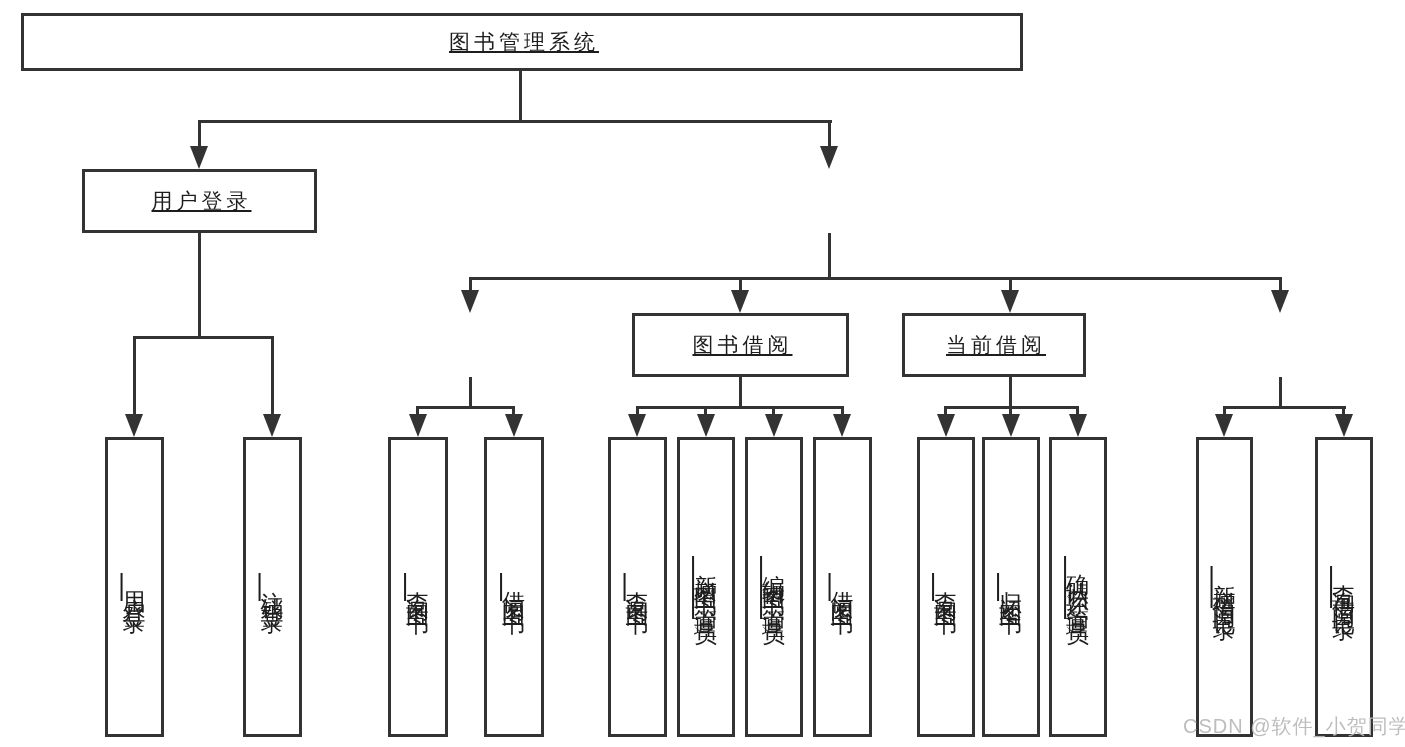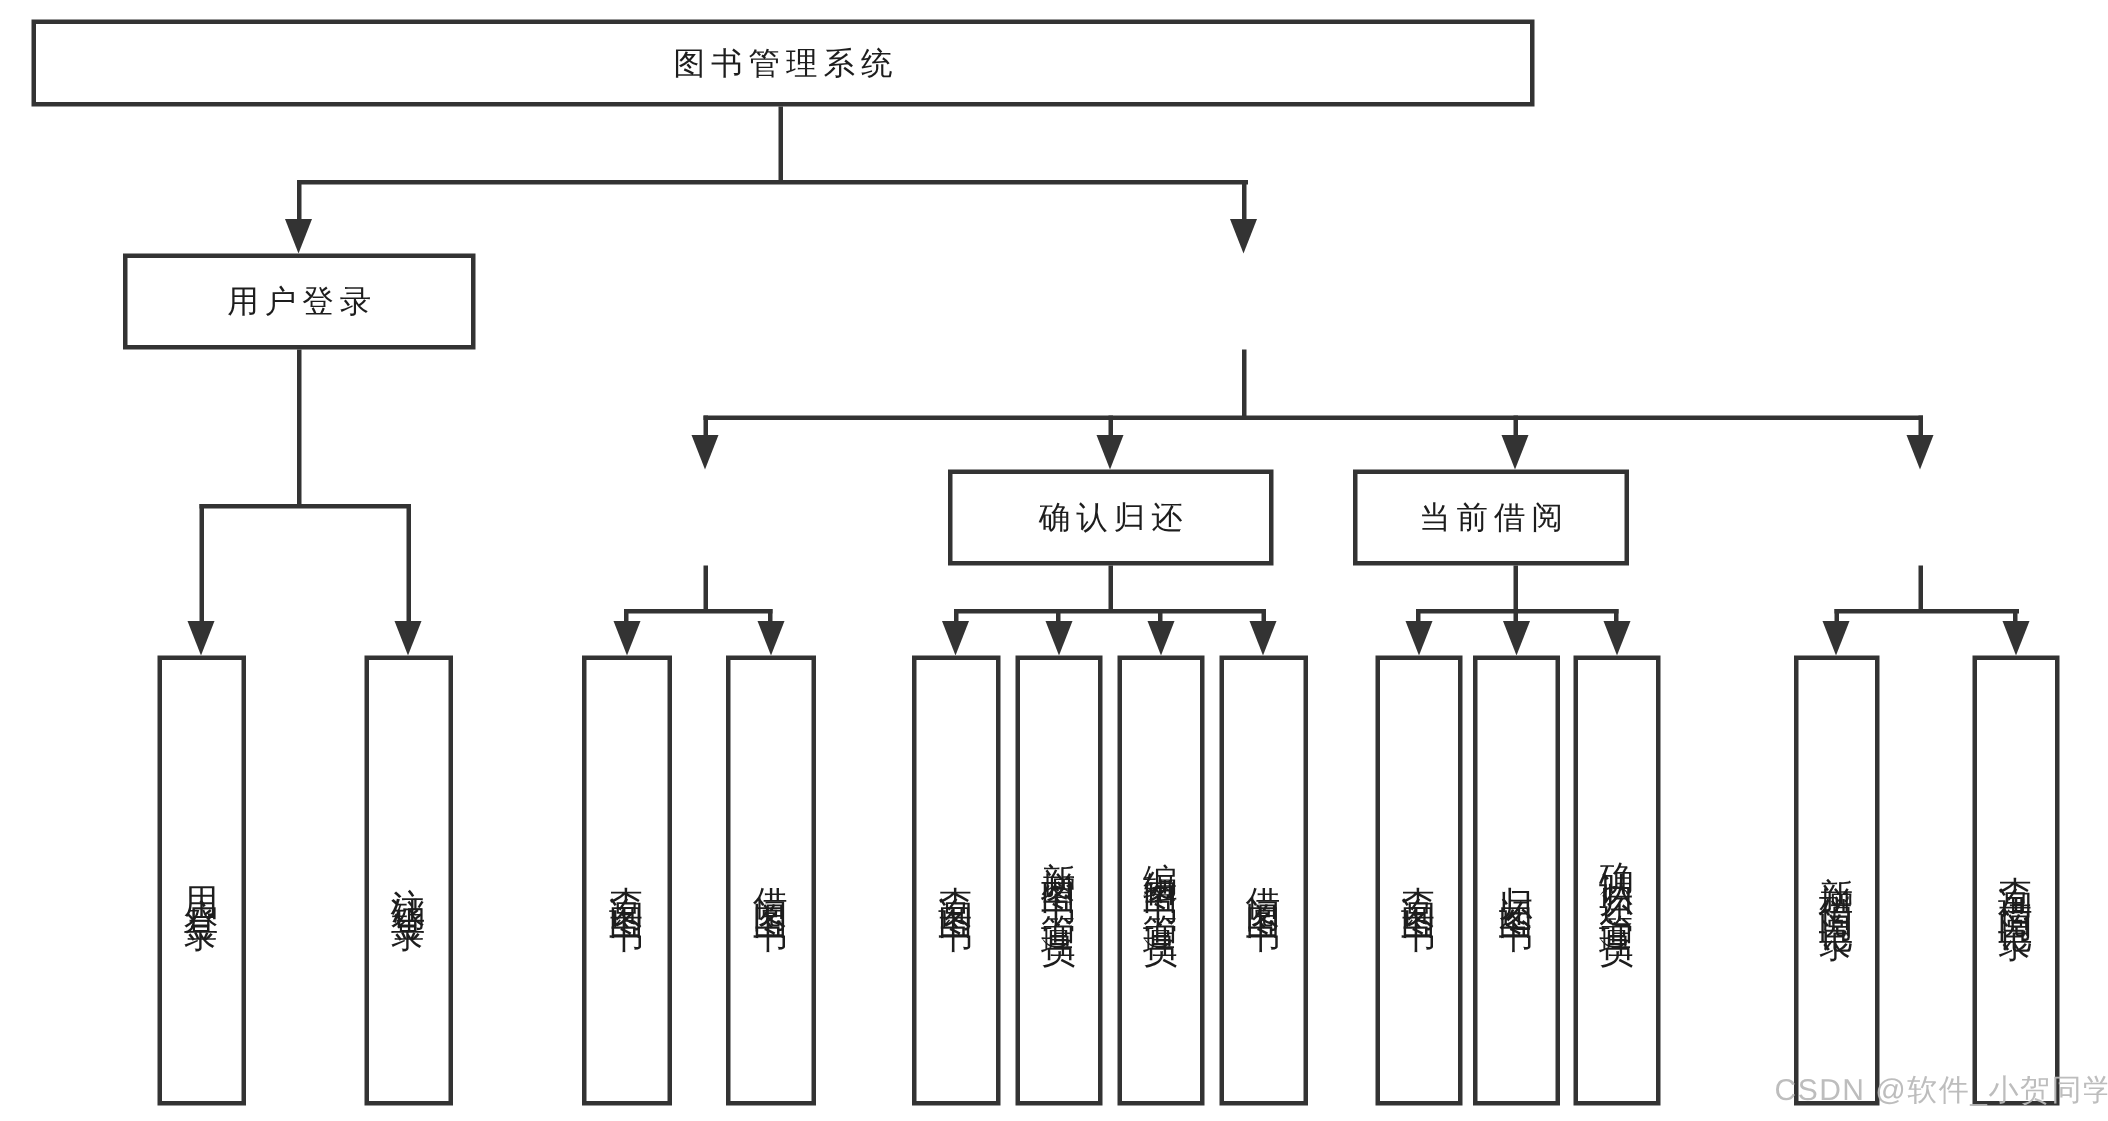--- a/index.html
+++ b/index.html
@@ -17,20 +17,21 @@
   }
   .box{
     position:absolute;
     box-sizing:border-box;
     border:3px solid var(--line);
     background:#fff;
     display:flex;
     align-items:center;
     justify-content:center;
     color:var(--text);
+    text-decoration:underline;
   }
   .box.h span{
     font-size:21px;
     letter-spacing:4px;
     text-indent:4px;
     white-space:nowrap;
   }
   .box.v span{
     writing-mode:vertical-rl;
     text-orientation:mixed;
@@ -88,21 +89,21 @@
   <div class="vline" style="left:469px;top:277px;height:15px"></div>
   <div class="arrow" style="left:461px;top:290px"></div>
   <div class="vline" style="left:739px;top:277px;height:15px"></div>
   <div class="arrow" style="left:731px;top:290px"></div>
   <div class="vline" style="left:1009px;top:277px;height:15px"></div>
   <div class="arrow" style="left:1001px;top:290px"></div>
   <div class="vline" style="left:1279px;top:277px;height:15px"></div>
   <div class="arrow" style="left:1271px;top:290px"></div>
 
   <div class="box h" style="left:632px;top:313px;width:217px;height:64px">
-    <span>确认归还</span>
+    <span>图书借阅</span>
   </div>
   <div class="box h" style="left:902px;top:313px;width:184px;height:64px">
     <span>当前借阅</span>
   </div>
 
   <div class="vline" style="left:469px;top:377px;height:30px"></div>
   <div class="hline" style="left:417px;top:406px;width:98px"></div>
   <div class="vline" style="left:416px;top:406px;height:10px"></div>
   <div class="arrow" style="left:409px;top:414px"></div>
   <div class="vline" style="left:512px;top:406px;height:10px"></div>

